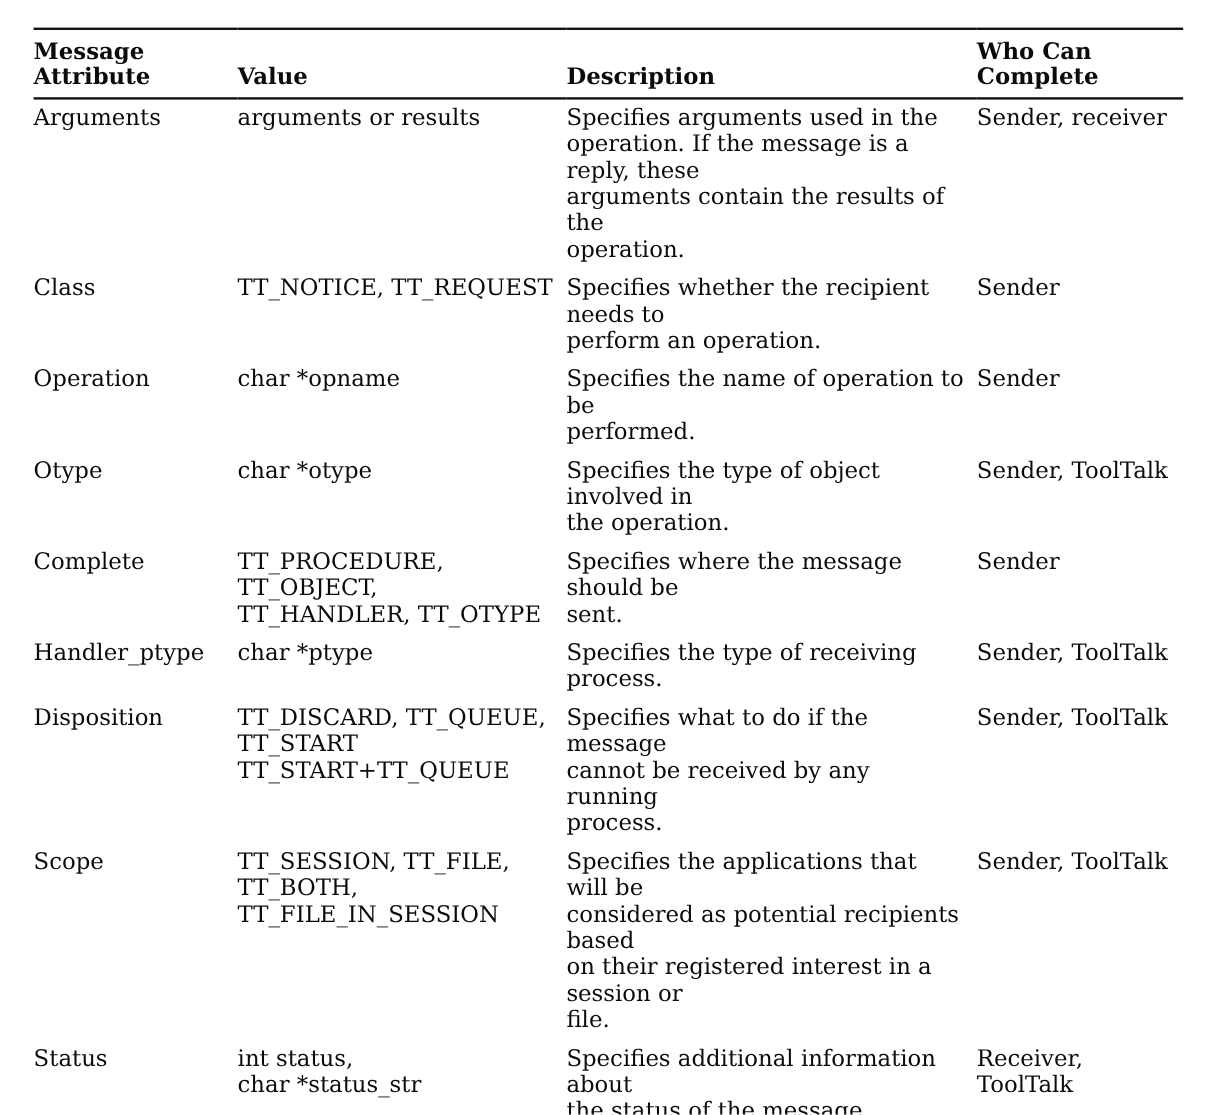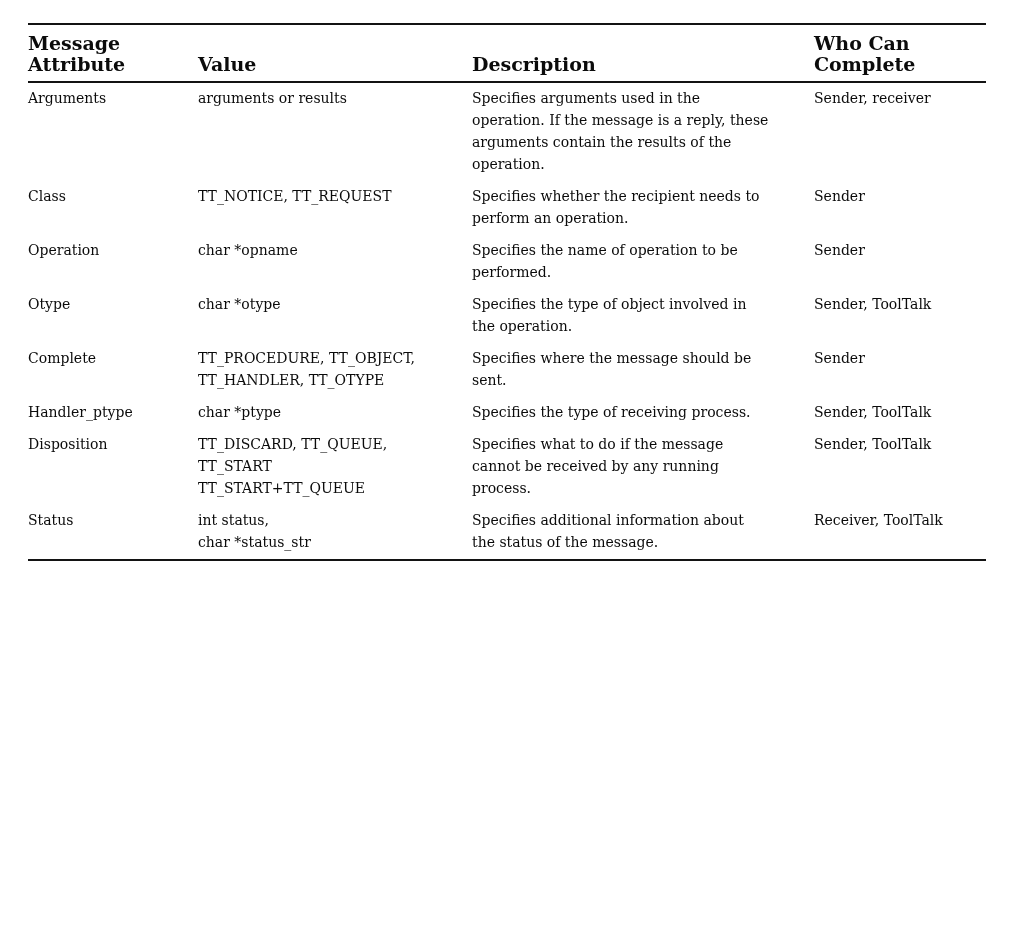--- a/index.html
+++ b/index.html
@@ -30,21 +30,21 @@
     border-bottom: 2px solid #131313;
     font-size: 19px;
     line-height: 21px;
     font-weight: bold;
     text-align: left;
     vertical-align: bottom;
     padding: 8px 8px 6px 0;
     white-space: pre-line;
   }
   .doc-table tbody td {
-    font-size: 14px;
+    font-size: 19px;
     line-height: 22px;
     vertical-align: top;
     text-align: left;
     padding: 4px 10px 6px 0;
     white-space: pre-line;
   }
 </style>
 </head>
 <body>
 
@@ -114,20 +114,31 @@
           <td>Disposition</td>
           <td>TT_DISCARD, TT_QUEUE,
 TT_START
 TT_START+TT_QUEUE</td>
           <td>Specifies what to do if the message
 cannot be received by any running
 process.</td>
           <td>Sender, ToolTalk</td>
         </tr>
         <tr>
+          <td>Scope</td>
+          <td>TT_SESSION, TT_FILE,
+TT_BOTH,
+TT_FILE_IN_SESSION</td>
+          <td>Specifies the applications that will be
+considered as potential recipients based
+on their registered interest in a session or
+file.</td>
+          <td>Sender, ToolTalk</td>
+        </tr>
+        <tr>
           <td>Status</td>
           <td>int status,
 char *status_str</td>
           <td>Specifies additional information about
 the status of the message.</td>
           <td>Receiver, ToolTalk</td>
         </tr>
       </tbody>
   </table>
 </div>

